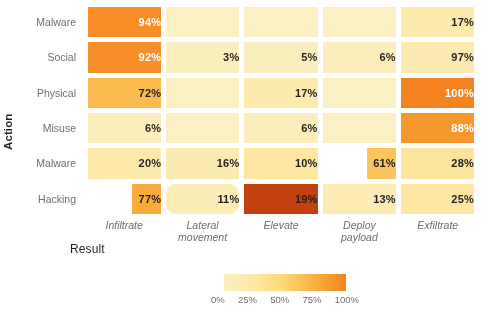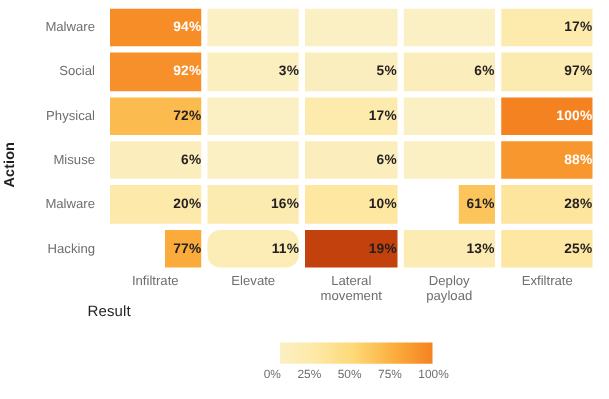--- a/index.html
+++ b/index.html
@@ -86,20 +86,21 @@
 
   
   .col-labels {
     position: absolute;
     left: 88px;
     top: 219px;
     width: 386px;
     display: grid;
     grid-template-columns: repeat(5, 1fr);
     column-gap: 6px;
+    font-style: italic;
   }
   .col-label {
     text-align: center;
     font-size: 10.5px;
     color: #6d6e71;
     line-height: 12px;
   }
 
   
   .x-axis-title {
@@ -252,22 +253,22 @@
           <span>13%</span>
         </div>
         <div class="cell" style="background: rgb(253, 231, 162);">
           <span>25%</span>
         </div>
       </div>
     </div>
 
   <div class="col-labels">
     <div class="col-label">Infiltrate</div>
+    <div class="col-label">Lateral<br>movement</div>
     <div class="col-label">Elevate</div>
-    <div class="col-label">Lateral<br>movement</div>
     <div class="col-label">Deploy<br>payload</div>
     <div class="col-label">Exfiltrate</div>
   </div>
 
   <div class="x-axis-title">Result</div>
 
   <div class="legend">
     <div class="legend-bar"></div>
     <div class="legend-ticks">
       <div class="legend-tick">0%</div>

